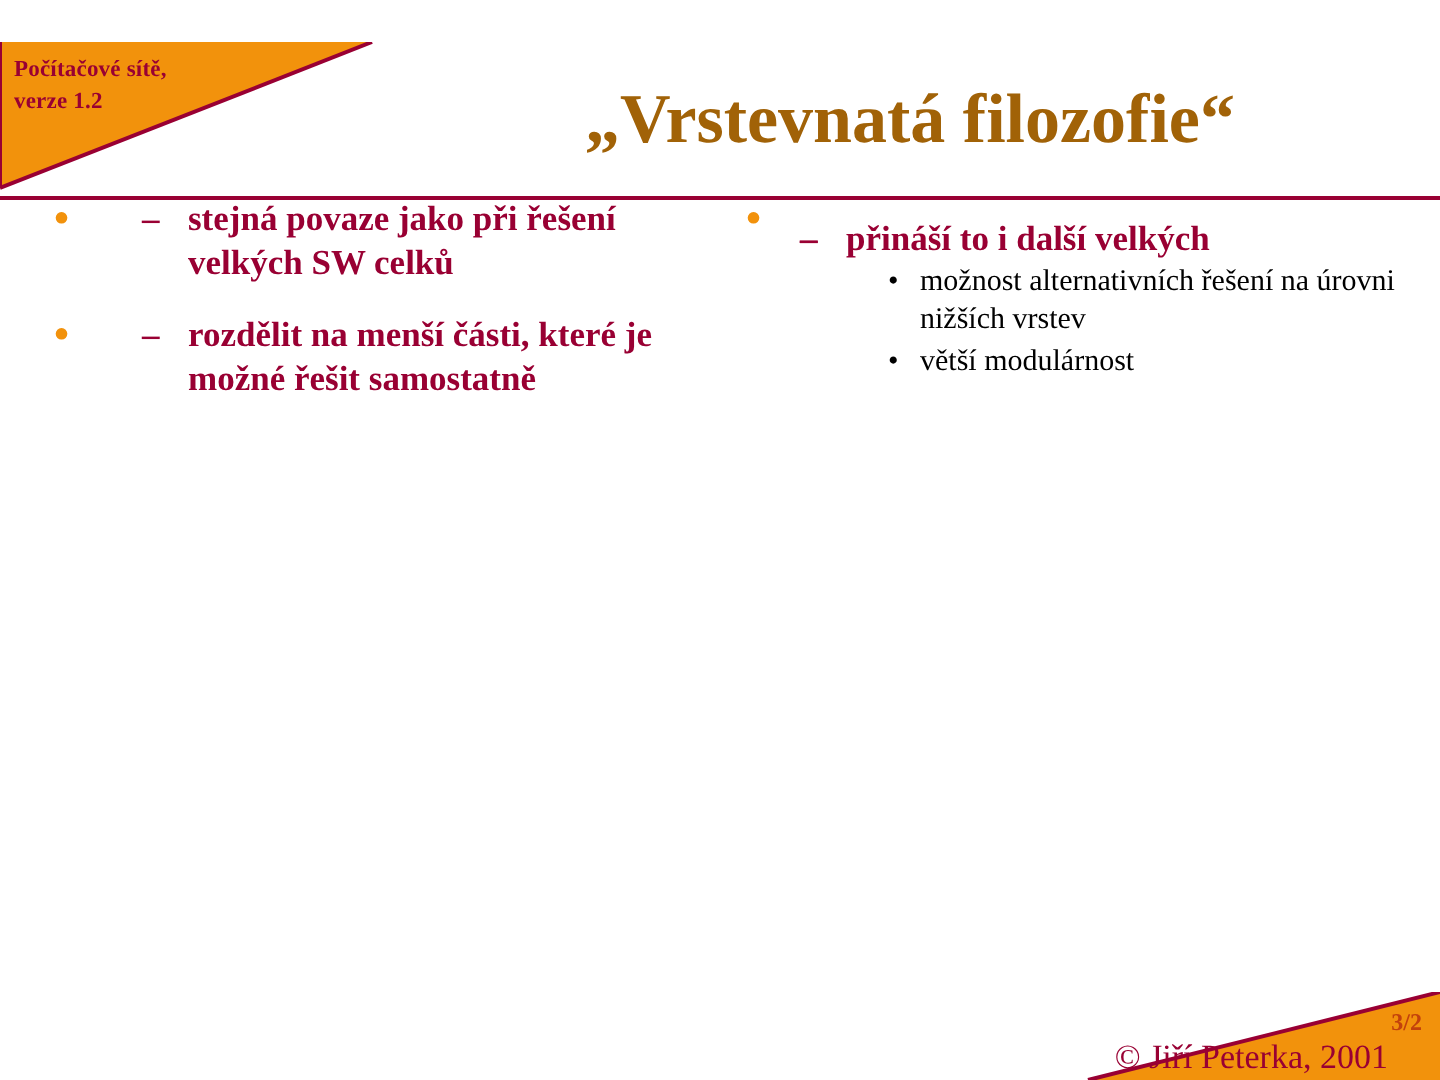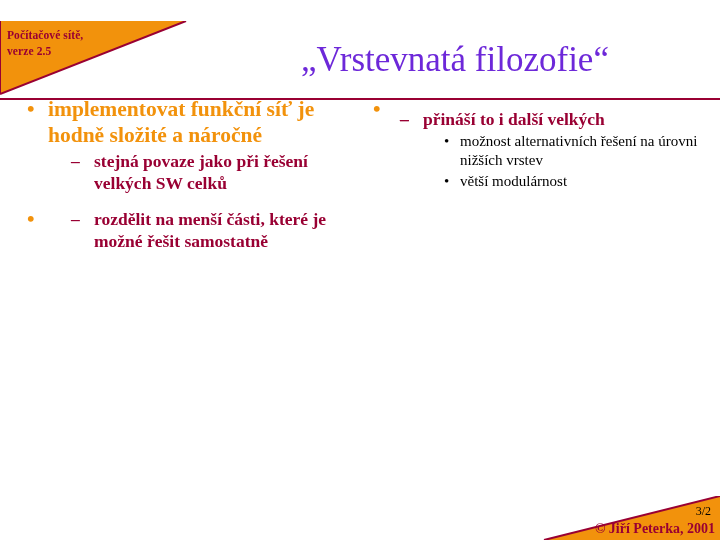--- a/index.html
+++ b/index.html
@@ -56,24 +56,24 @@
     white-space: nowrap;
   }
   #header-label .line2 { font-weight: bold; }
 
   #slide-title {
     position: absolute;
     left: 200px;
     top: 18px;
     width: 510px;
     text-align: center;
-    color: #6d28d9;
+    color: #a16207;
     font-size: 35px;
     line-height: 42px;
-    font-weight: normal;
+    font-weight: bold;
     white-space: nowrap;
   }
 
   #title-rule {
     position: absolute;
     left: 0;
     top: 77px;
     width: 720px;
     height: 2px;
     background: #990033;
@@ -171,67 +171,66 @@
     position: absolute;
     right: 0;
     bottom: 0;
     width: 180px;
     height: 44px;
   }
   #page-number {
     position: absolute;
     right: 9px;
     bottom: 22px;
-    color: #000000;
+    color: #c2410c;
     font-size: 12px;
     line-height: 14px;
+    font-weight: bold;
+    white-space: nowrap;
+  }
+  #copyright {
+    position: absolute;
+    right: 26px;
+    bottom: 4px;
+    color: #990033;
+    font-size: 17px;
+    line-height: 14px;
     font-weight: normal;
-    white-space: nowrap;
-  }
-  #copyright {
-    position: absolute;
-    right: 5px;
-    bottom: 4px;
-    color: #990033;
-    font-size: 14px;
-    line-height: 14px;
-    font-weight: bold;
     white-space: nowrap;
   }
 </style>
 </head>
 <body>
 
 <div id="slide">
 
   <div id="header">
 
     <svg id="header-triangle" viewBox="0 0 190 74" preserveAspectRatio="none">
       <polygon points="0,0 186,0 0,73" fill="#F2920C"></polygon>
       <line x1="186" y1="0" x2="0" y2="73" stroke="#990033" stroke-width="2"></line>
       <line x1="0" y1="0" x2="0" y2="73" stroke="#990033" stroke-width="2"></line>
     </svg>
 
     <div id="header-label">
       <div class="line1">Počítačové sítě,</div>
-      <div class="line2">verze 2.5</div>
+      <div class="line2">verze 1.2</div>
     </div>
 
     <div id="slide-title">„Vrstevnatá filozofie“</div>
 
     <div id="title-rule"></div>
   </div>
 
   <div id="body">
 
     <div class="column" id="col-left">
 
       <div class="lvl1">
         <span class="marker">•</span>
-        <span>implementovat funkční síť je hodně složité a náročné</span>
       </div>
 
       <div class="lvl2">
         <span class="marker">–</span>
         <span>stejná povaze jako při řešení velkých SW celků</span>
       </div>
 
       <div class="gap-md"></div>
 
       <div class="lvl1">

